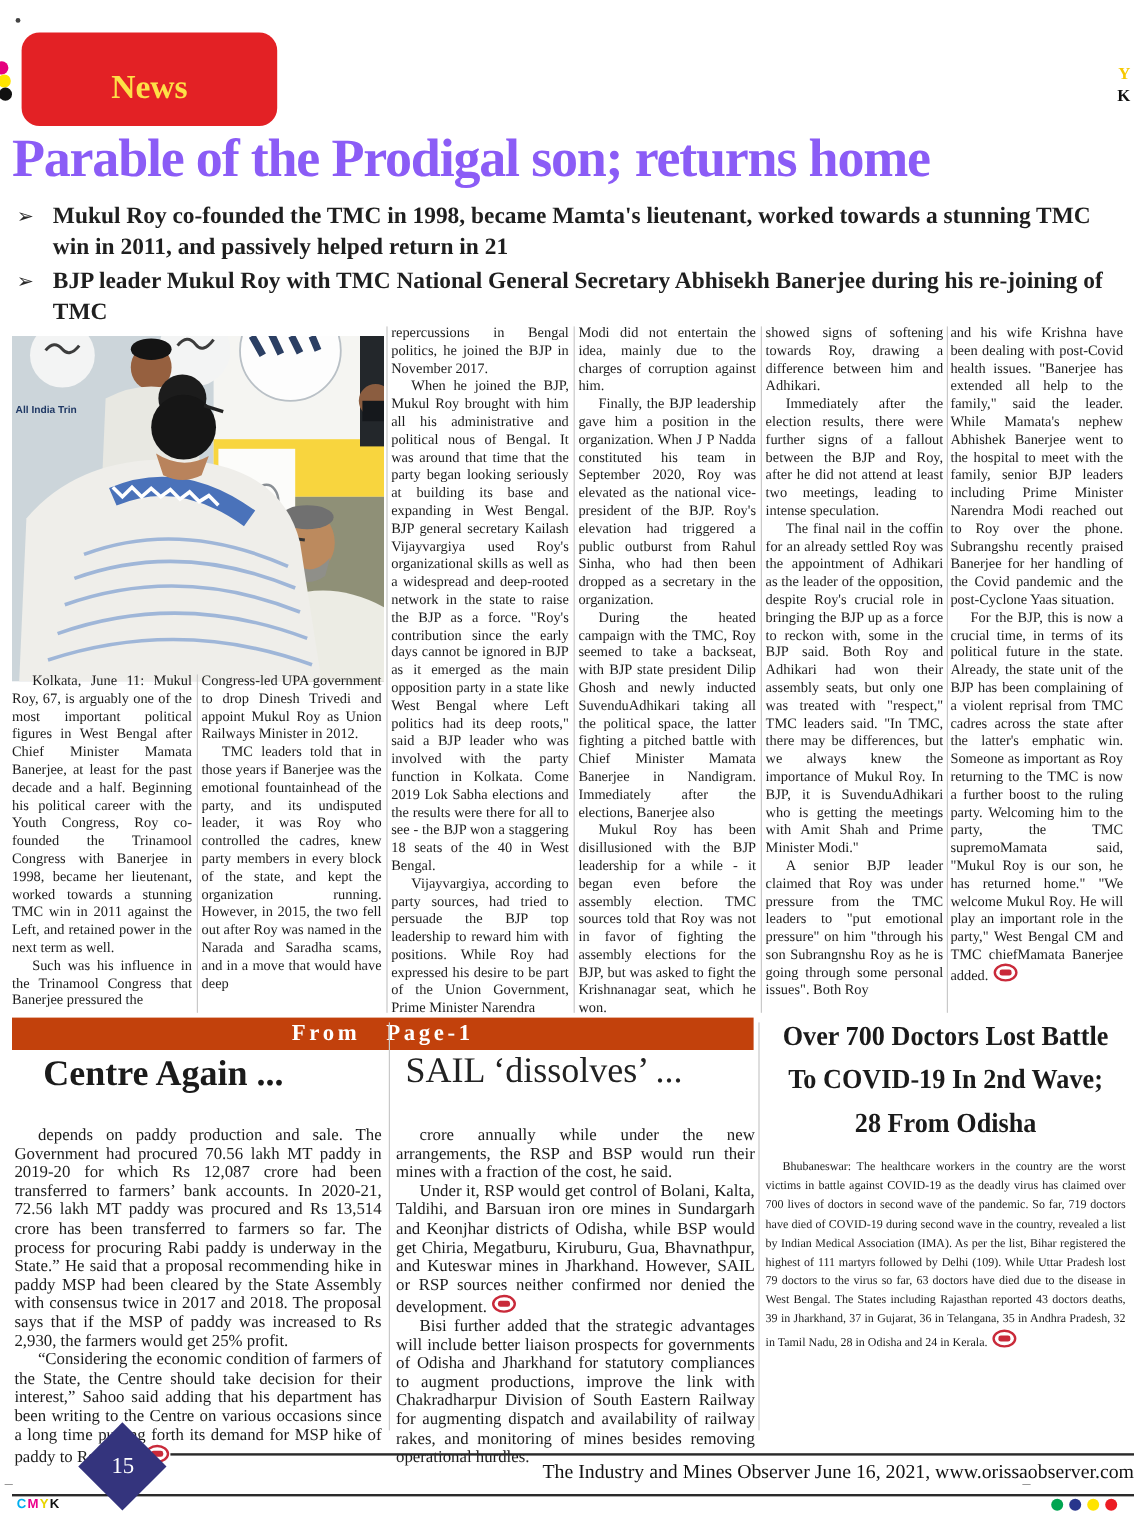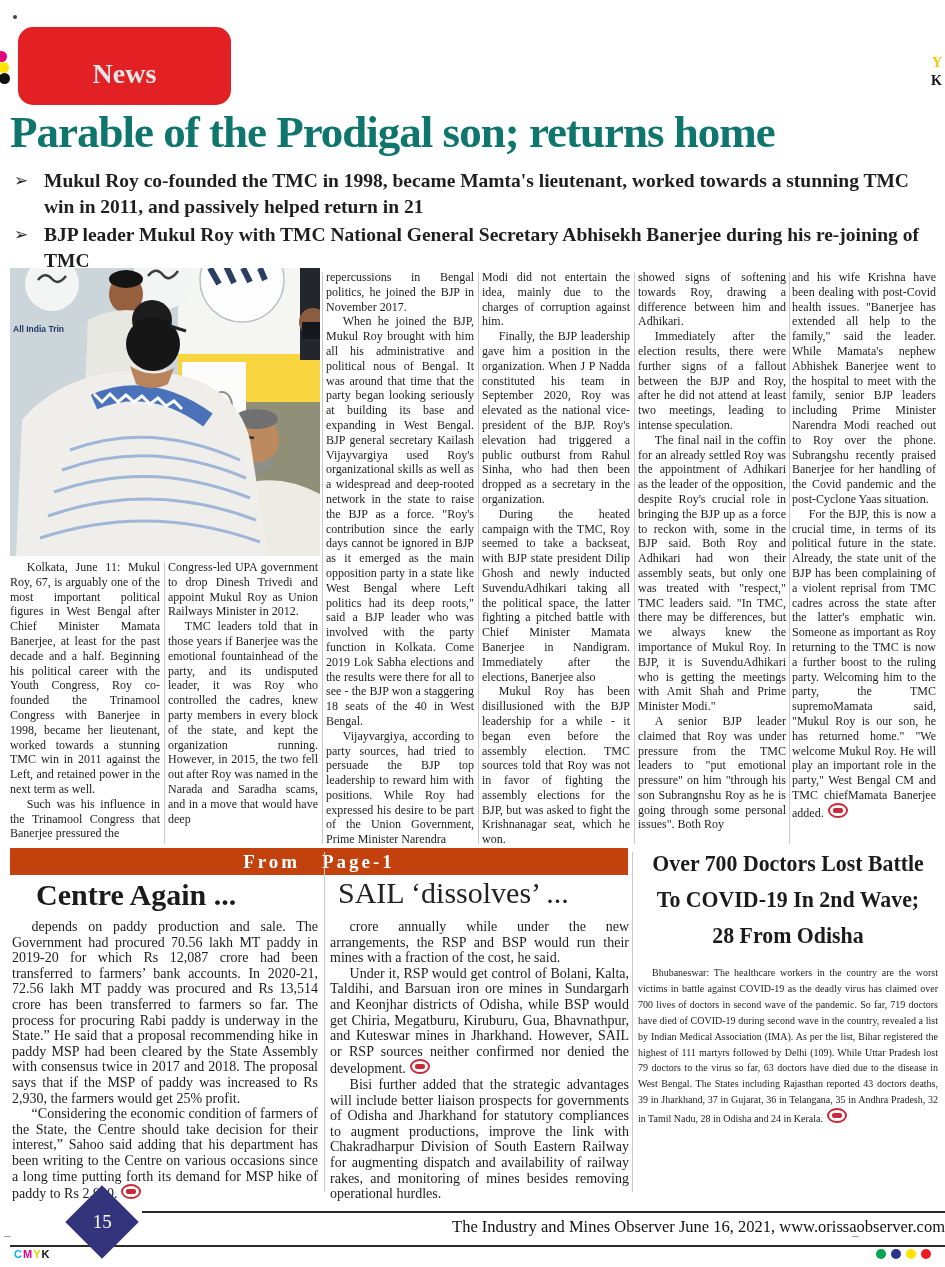--- a/index.html
+++ b/index.html
@@ -3,53 +3,53 @@
 <meta charset="utf-8">
 <style>
   html,body{margin:0;padding:0;background:#fff;}
   .page{position:relative;width:945px;height:1267px;background:#fff;overflow:hidden;
         font-family:"Liberation Serif",serif;color:#1c1c1c;}
   .abs{position:absolute;}
 
   
   .news-btn{left:18px;top:27px;width:213px;height:78px;background:#e32125;border-radius:15px;
             display:flex;align-items:center;justify-content:center;}
-  .news-btn span{color:#e5e5e5;font-size:28px;font-weight:bold;margin-top:16px;}
+  .news-btn span{color:#fde047;font-size:28px;font-weight:bold;margin-top:16px;}
   .reg-dot{border-radius:50%;}
   .mark-y{right:3px;top:55px;color:#f6c800;font-weight:bold;font-size:14px;}
   .mark-k{right:3px;top:73px;color:#111;font-weight:bold;font-size:14px;}
   .tiny-dot{left:13px;top:15px;width:4px;height:4px;background:#444;border-radius:50%;}
 
-  .headline{left:10px;top:106px;width:928px;font-size:45px;font-weight:bold;color:#0f766e;
+  .headline{left:10px;top:106px;width:928px;font-size:45px;font-weight:bold;color:#8b5cf6;
             letter-spacing:-1px;white-space:nowrap;}
   .bullets{left:14px;top:168px;width:924px;}
   .bullet{display:flex;margin-bottom:3px;}
   .bullet .mk{width:30px;flex:0 0 30px;font-size:17px;color:#2a2a2a;padding-top:2px;}
   .bullet .tx{font-size:19.5px;font-weight:bold;line-height:1.32;color:#1f1f1f;}
 
   
-  .photo{left:10px;top:268px;width:310px;height:288px;}
+  .photo{left:10px;top:280px;width:310px;height:288px;}
   .col{font-size:12px;line-height:14.8px;text-align:justify;overflow:hidden;}
   .col p{margin:0;text-indent:1.4em;}
   .col.cont p:first-child{text-indent:0;}
   .c1{left:10px;top:560px;width:150px;height:284px;}
   .c2{left:168px;top:560px;width:150px;height:284px;}
   .c3{left:326px;top:270px;width:148px;height:576px;}
   .c4{left:482px;top:270px;width:148px;height:576px;}
   .c5{left:638px;top:270px;width:148px;height:576px;}
   .c6{left:792px;top:270px;width:144px;height:576px;}
   .vrule{width:1px;background:#c9c9c9;}
 
   
   .frompage{left:10px;top:848px;width:618px;height:27px;background:#c2410c;color:#fff;
             display:flex;align-items:center;justify-content:center;font-size:19px;font-weight:bold;
             letter-spacing:3px;word-spacing:14px;}
   .odisha-h{left:36px;top:878px;font-size:30px;font-weight:bold;color:#1b1b1b;}
   .sail-h{left:338px;top:876px;font-size:30px;font-weight:400;color:#222;}
-  .body-col{font-size:14px;line-height:15.6px;text-align:justify;}
+  .body-col{font-size:14px;line-height:15.6px;text-align:justify;margin-top:20px;}
   .body-col p{margin:0;text-indent:1.4em;}
   .odisha-b{left:12px;top:919px;width:306px;}
   .sail-b{left:330px;top:919px;width:299px;}
   .doctors{left:638px;top:846px;width:300px;}
   .doctors-h{text-align:center;font-weight:bold;font-size:23px;line-height:36px;color:#1b1b1b;}
   .doctors-h div{transform:scaleX(0.95);transform-origin:center;white-space:nowrap;}
   .doctors-b{margin-top:11px;font-size:10px;line-height:15.9px;text-align:justify;}
   .doctors-b p{margin:0;text-indent:1.4em;}
 
   .endmark{display:inline-block;width:16px;height:11px;border:2px solid #c92a3a;border-radius:50%;

